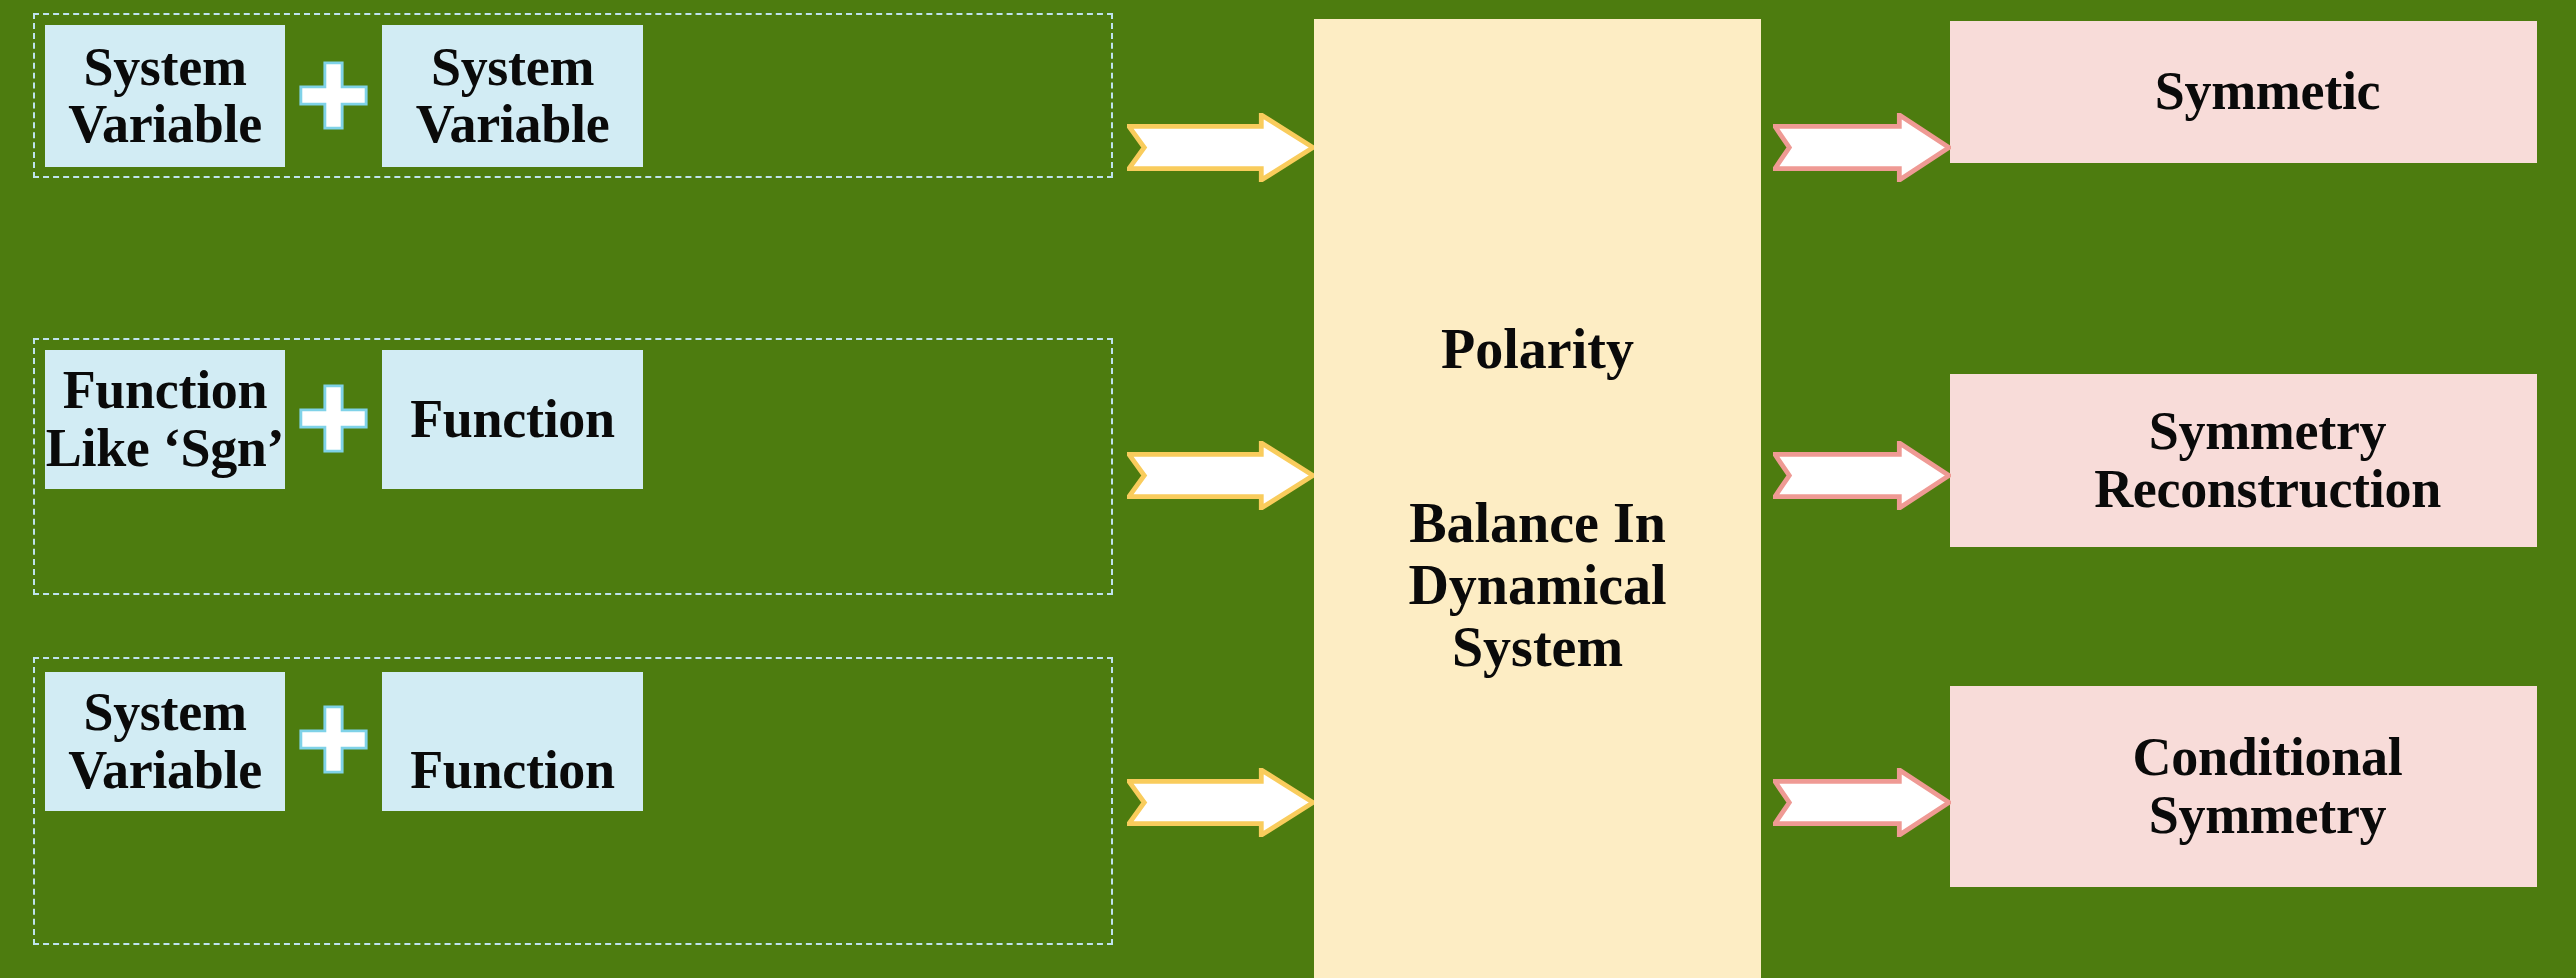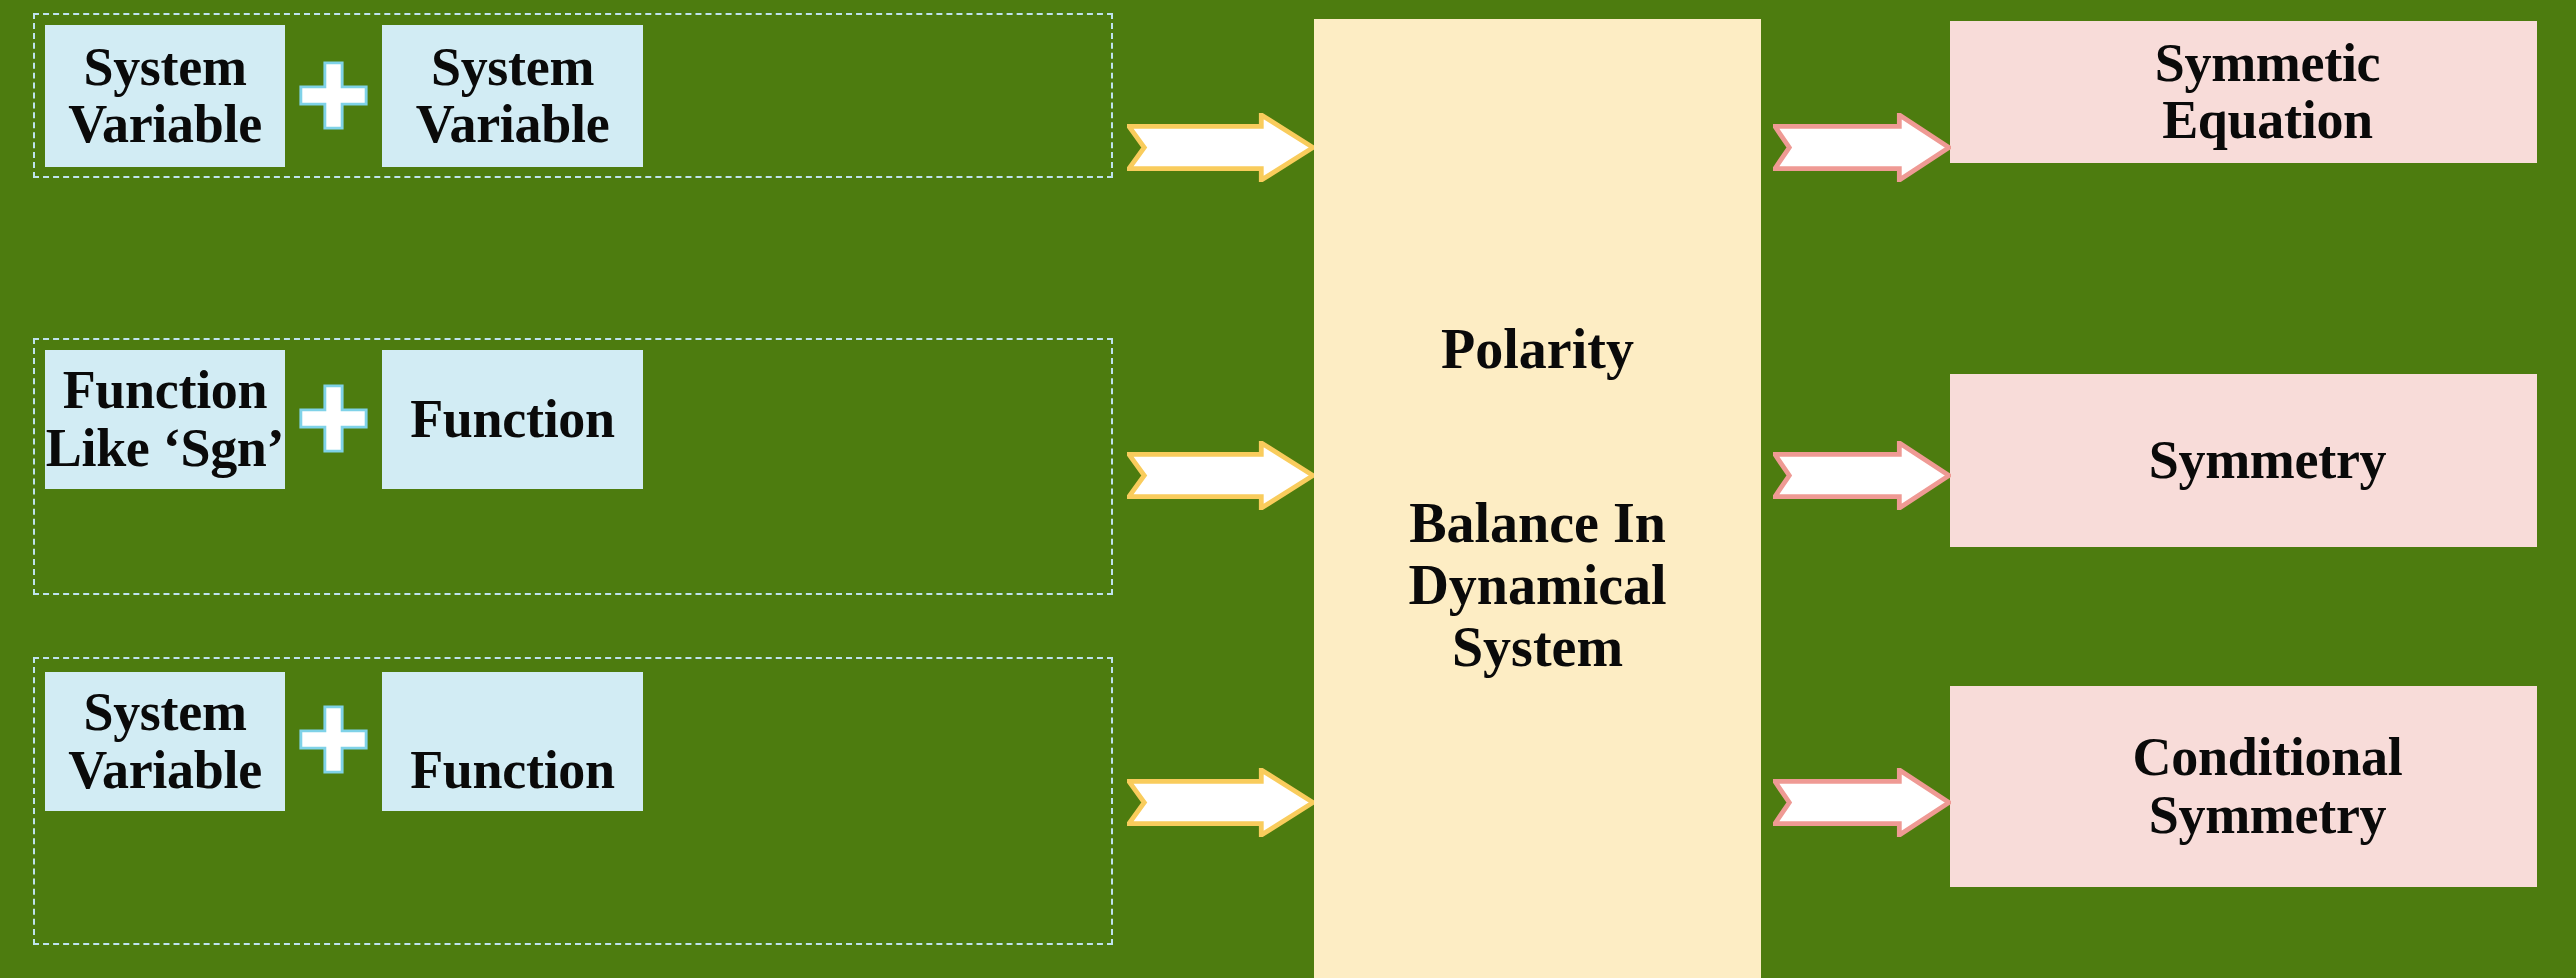--- a/index.html
+++ b/index.html
@@ -142,21 +142,21 @@
     <span class="txt"><span>System</span><br><span>Variable</span></span>
   </div>
 
   <div class="arrow yellow ya">
     <svg viewBox="0 0 196 72" xmlns="http://www.w3.org/2000/svg" preserveAspectRatio="none">
       <path d="M2 14 L140 14 L140 2 L194 36 L140 70 L140 58 L2 58 L18 36 Z" fill="#ffffff" stroke="#f9cc5c" stroke-width="5" stroke-linejoin="miter"></path>
     </svg>
   </div>
 
   <div class="node pink pinkbox o1">
-    <span class="txt"><span>Symmetic</span><br><span>Equation</span></span>
+    <span class="txt"><span>Symmetic</span><br></span>
   </div>
 
   <div class="arrow rose ra">
     <svg viewBox="0 0 186 72" xmlns="http://www.w3.org/2000/svg" preserveAspectRatio="none">
       <path d="M2 14 L132 14 L132 2 L184 36 L132 70 L132 58 L2 58 L17 36 Z" fill="#ffffff" stroke="#ef9a94" stroke-width="5" stroke-linejoin="miter"></path>
     </svg>
   </div>
 
   <div class="node blue colA row2">
     <span class="txt"><span>Function</span><br><span>Like ‘Sgn’</span></span>
@@ -172,21 +172,21 @@
     <span class="txt"><span>Function</span><br></span>
   </div>
 
   <div class="arrow yellow yb">
     <svg viewBox="0 0 196 72" xmlns="http://www.w3.org/2000/svg" preserveAspectRatio="none">
       <path d="M2 14 L140 14 L140 2 L194 36 L140 70 L140 58 L2 58 L18 36 Z" fill="#ffffff" stroke="#f9cc5c" stroke-width="5" stroke-linejoin="miter"></path>
     </svg>
   </div>
 
   <div class="node pink pinkbox o2">
-    <span class="txt"><span>Symmetry</span><br></span>
+    <span class="txt"><span>Symmetry</span><br><span>Reconstruction</span></span>
   </div>
 
   <div class="arrow rose rb">
     <svg viewBox="0 0 186 72" xmlns="http://www.w3.org/2000/svg" preserveAspectRatio="none">
       <path d="M2 14 L132 14 L132 2 L184 36 L132 70 L132 58 L2 58 L17 36 Z" fill="#ffffff" stroke="#ef9a94" stroke-width="5" stroke-linejoin="miter"></path>
     </svg>
   </div>
 
   <div class="node blue colA row3">
     <span class="txt"><span>System</span><br><span>Variable</span></span>

